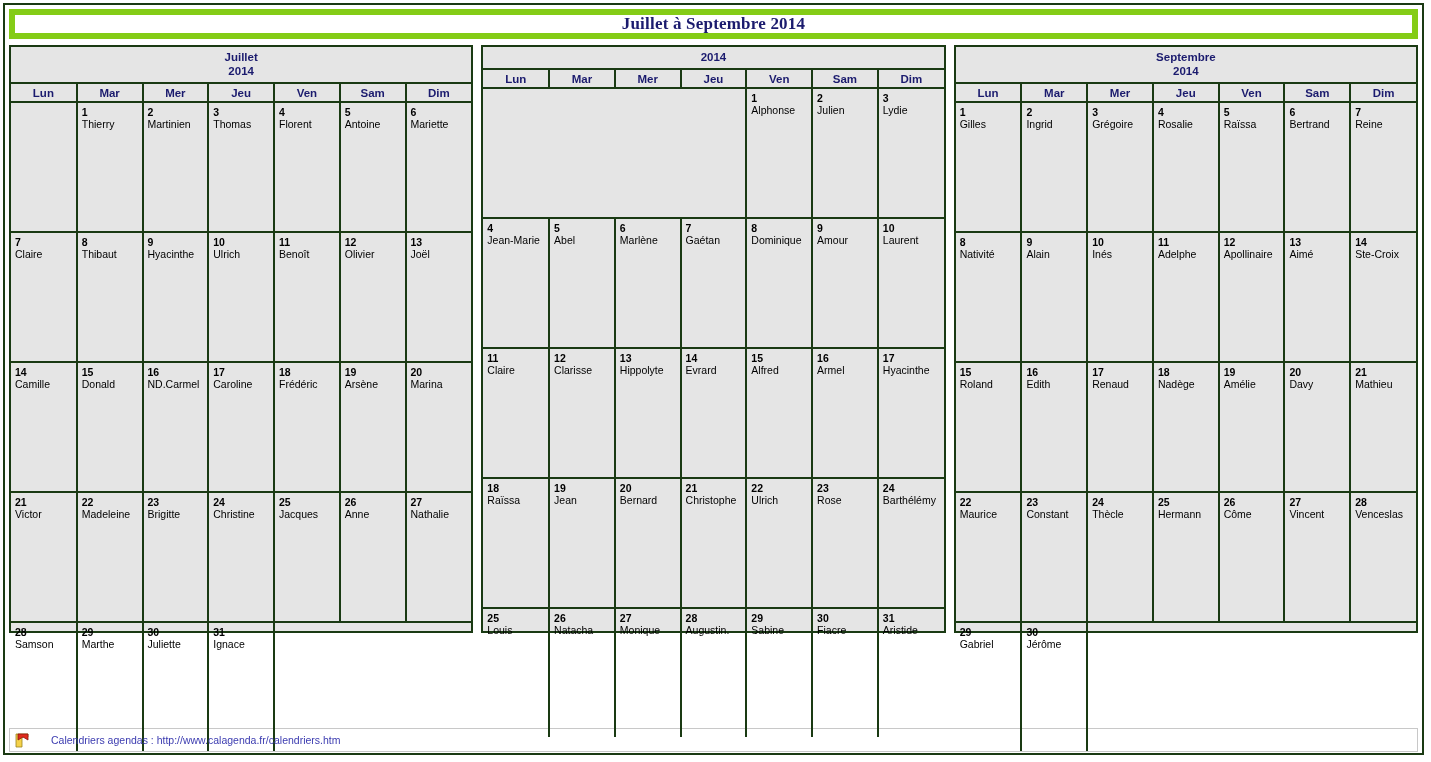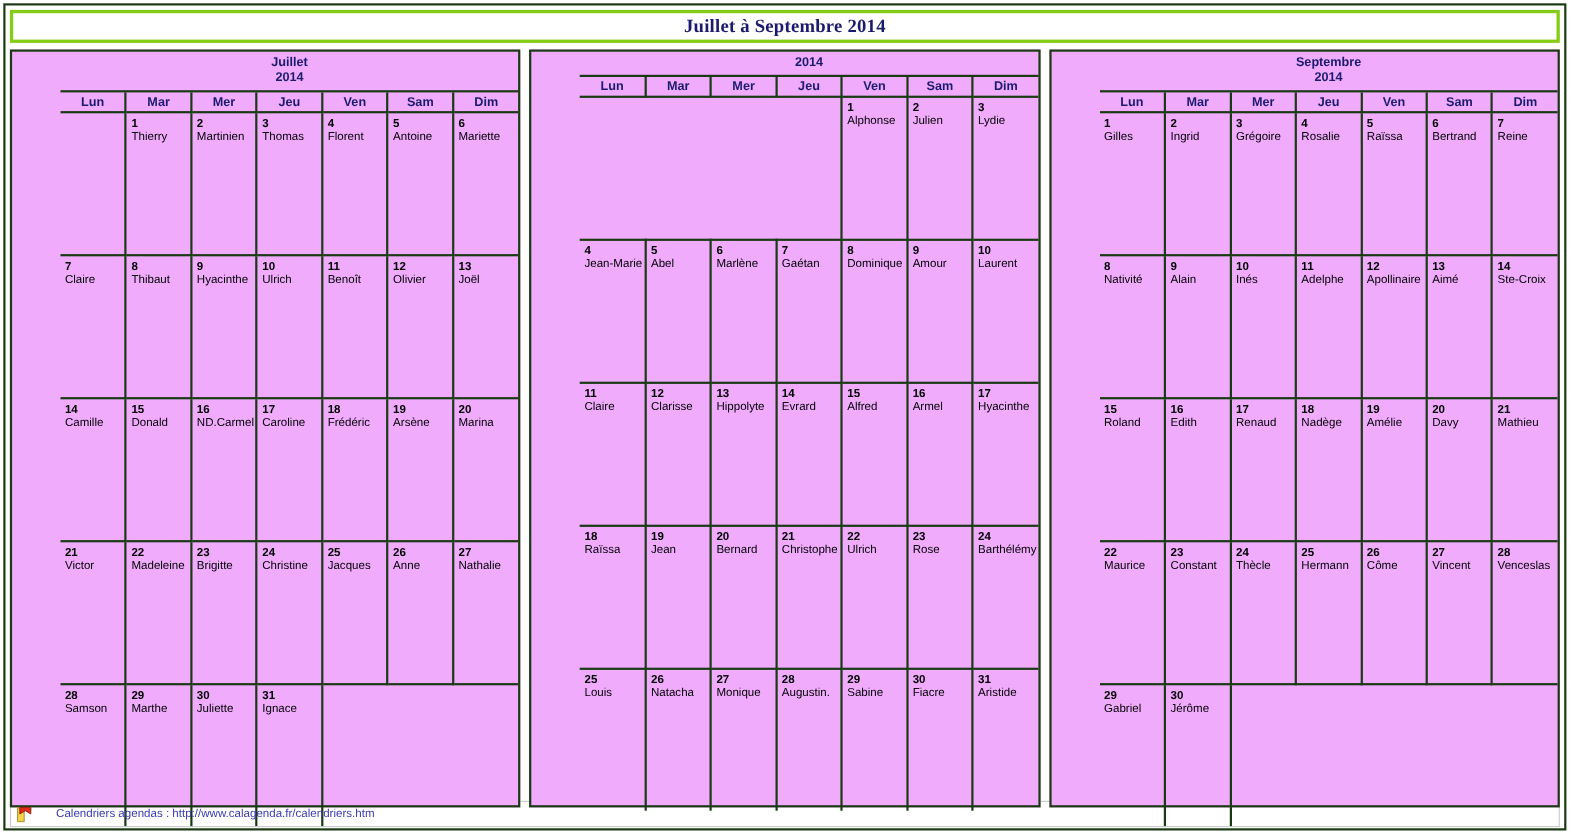--- a/index.html
+++ b/index.html
@@ -23,21 +23,21 @@
     height: 752px;
     border: 2px solid #1a3a13;
     box-sizing: border-box;
     background: #ffffff;
     padding: 4px;
   }
 
   
   .title-bar {
     height: 30px;
-    border: 3px solid #84cc16;
+    border: 6px solid #84cc16;
     box-sizing: border-box;
     display: flex;
     align-items: center;
     justify-content: center;
     background: #ffffff;
   }
   .title-text {
     font-family: "Liberation Serif", serif;
     font-size: 17px;
     font-weight: bold;
@@ -49,26 +49,25 @@
   .months-row {
     display: flex;
     gap: 8px;
     margin-top: 6px;
     height: 677px;
     align-items: flex-start;
   }
   .month {
     border: 2px solid #1a3a13;
     box-sizing: border-box;
-    background: #f0abfc;
+    background: #e5e5e5;
     flex: 1 1 0;
     display: flex;
     flex-direction: column;
-    height: 689px;
-    padding-left: 44px;
+    height: 588px;
   }
 
   .month-title {
     text-align: center;
     font-size: 11.5px;
     font-weight: bold;
     color: #1b1b6e;
     line-height: 14px;
     padding: 3px 0 4px 0;
     border-bottom: 2px solid #1a3a13;

